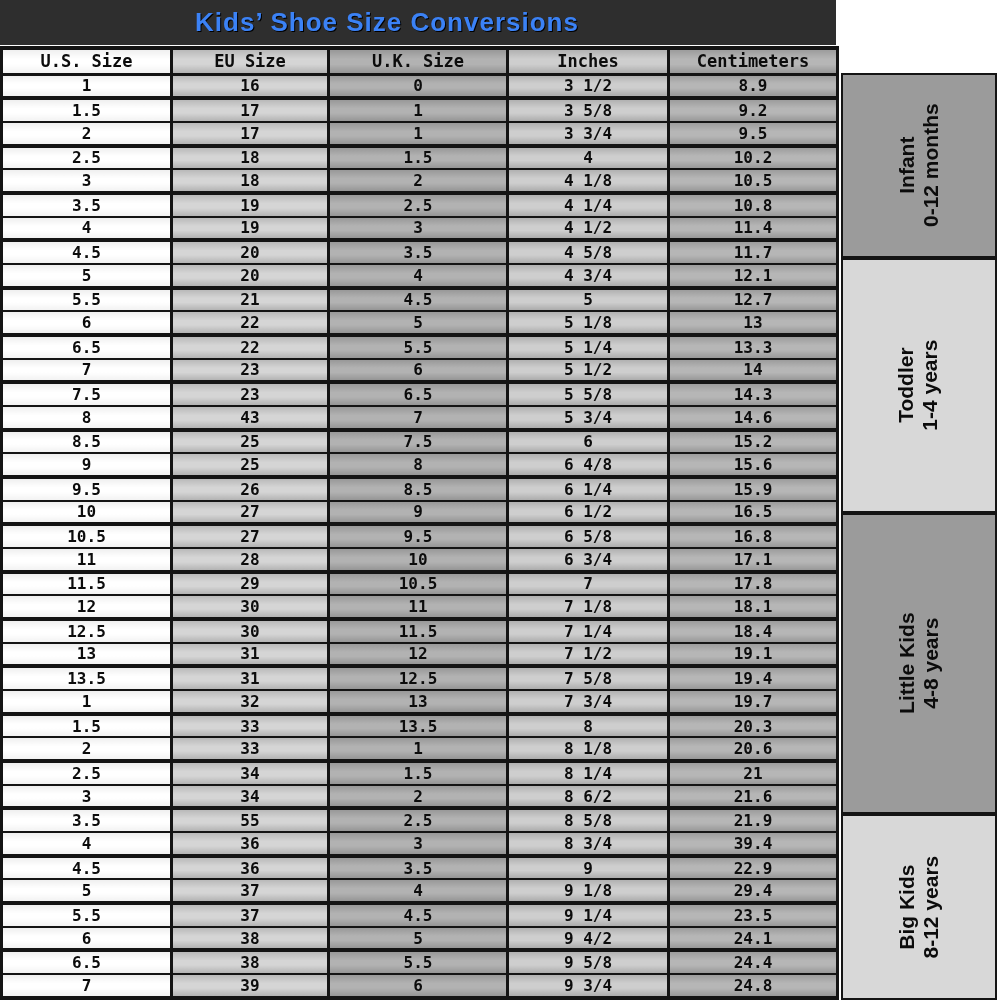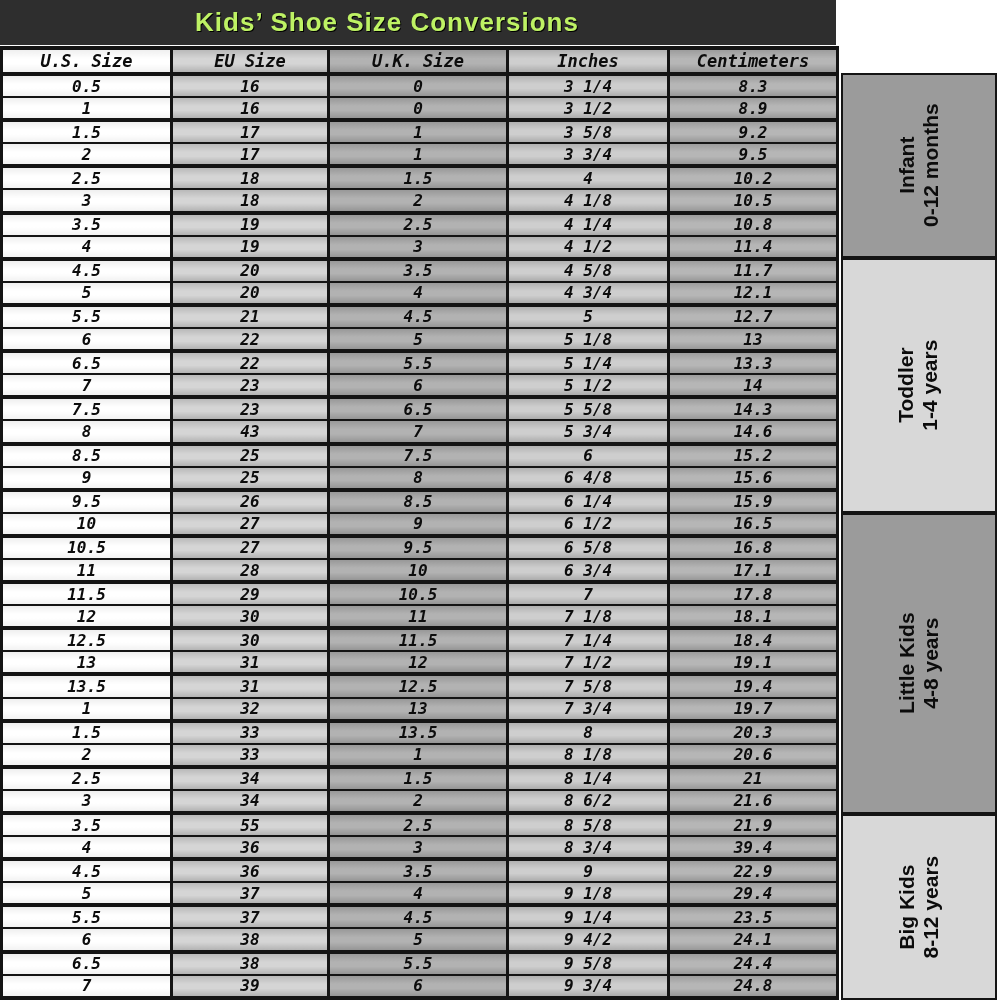--- a/index.html
+++ b/index.html
@@ -20,36 +20,35 @@
     left: 0; top: 0;
     width: 836px; height: 45px;
     background: #2e2e2e;
     display: flex;
     align-items: center;
   }
   .titlebar .title {
     width: 100%;
     text-align: center;
     padding-right: 62px;
-    color: #bef264;
+    color: #3b82f6;
     font-weight: bold;
     font-size: 26px;
     letter-spacing: 1px;
     text-shadow: 1px 1px 0 #000;
   }
 
   
   table.conv {
     position: absolute;
     left: 0; top: 46px;
     width: 836px; height: 954px;
     border-collapse: collapse;
     table-layout: fixed;
     font-family: "DejaVu Sans Mono", monospace;
-    font-style: italic;
   }
   table.conv col.w0 { width: 170px; }
   table.conv col.w1 { width: 157px; }
   table.conv col.w2 { width: 179px; }
   table.conv col.w3 { width: 161px; }
   table.conv col.w4 { width: 169px; }
 
   table.conv th, table.conv td {
     border: 2px solid #141414;
     border-left-width: 3px;
@@ -126,27 +125,20 @@
     <thead>
       <tr>
         <th class="c0">U.S. Size</th>
         <th class="c1">EU Size</th>
         <th class="c2">U.K. Size</th>
         <th class="c3">Inches</th>
         <th class="c4">Centimeters</th>
       </tr>
     </thead>
     <tbody>
-        <tr class="pair-start">
-          <td class="c0">0.5</td>
-          <td class="c1">16</td>
-          <td class="c2">0</td>
-          <td class="c3">3 1/4</td>
-          <td class="c4">8.3</td>
-        </tr>
         <tr>
           <td class="c0">1</td>
           <td class="c1">16</td>
           <td class="c2">0</td>
           <td class="c3">3 1/2</td>
           <td class="c4">8.9</td>
         </tr>
         <tr class="pair-start">
           <td class="c0">1.5</td>
           <td class="c1">17</td>

